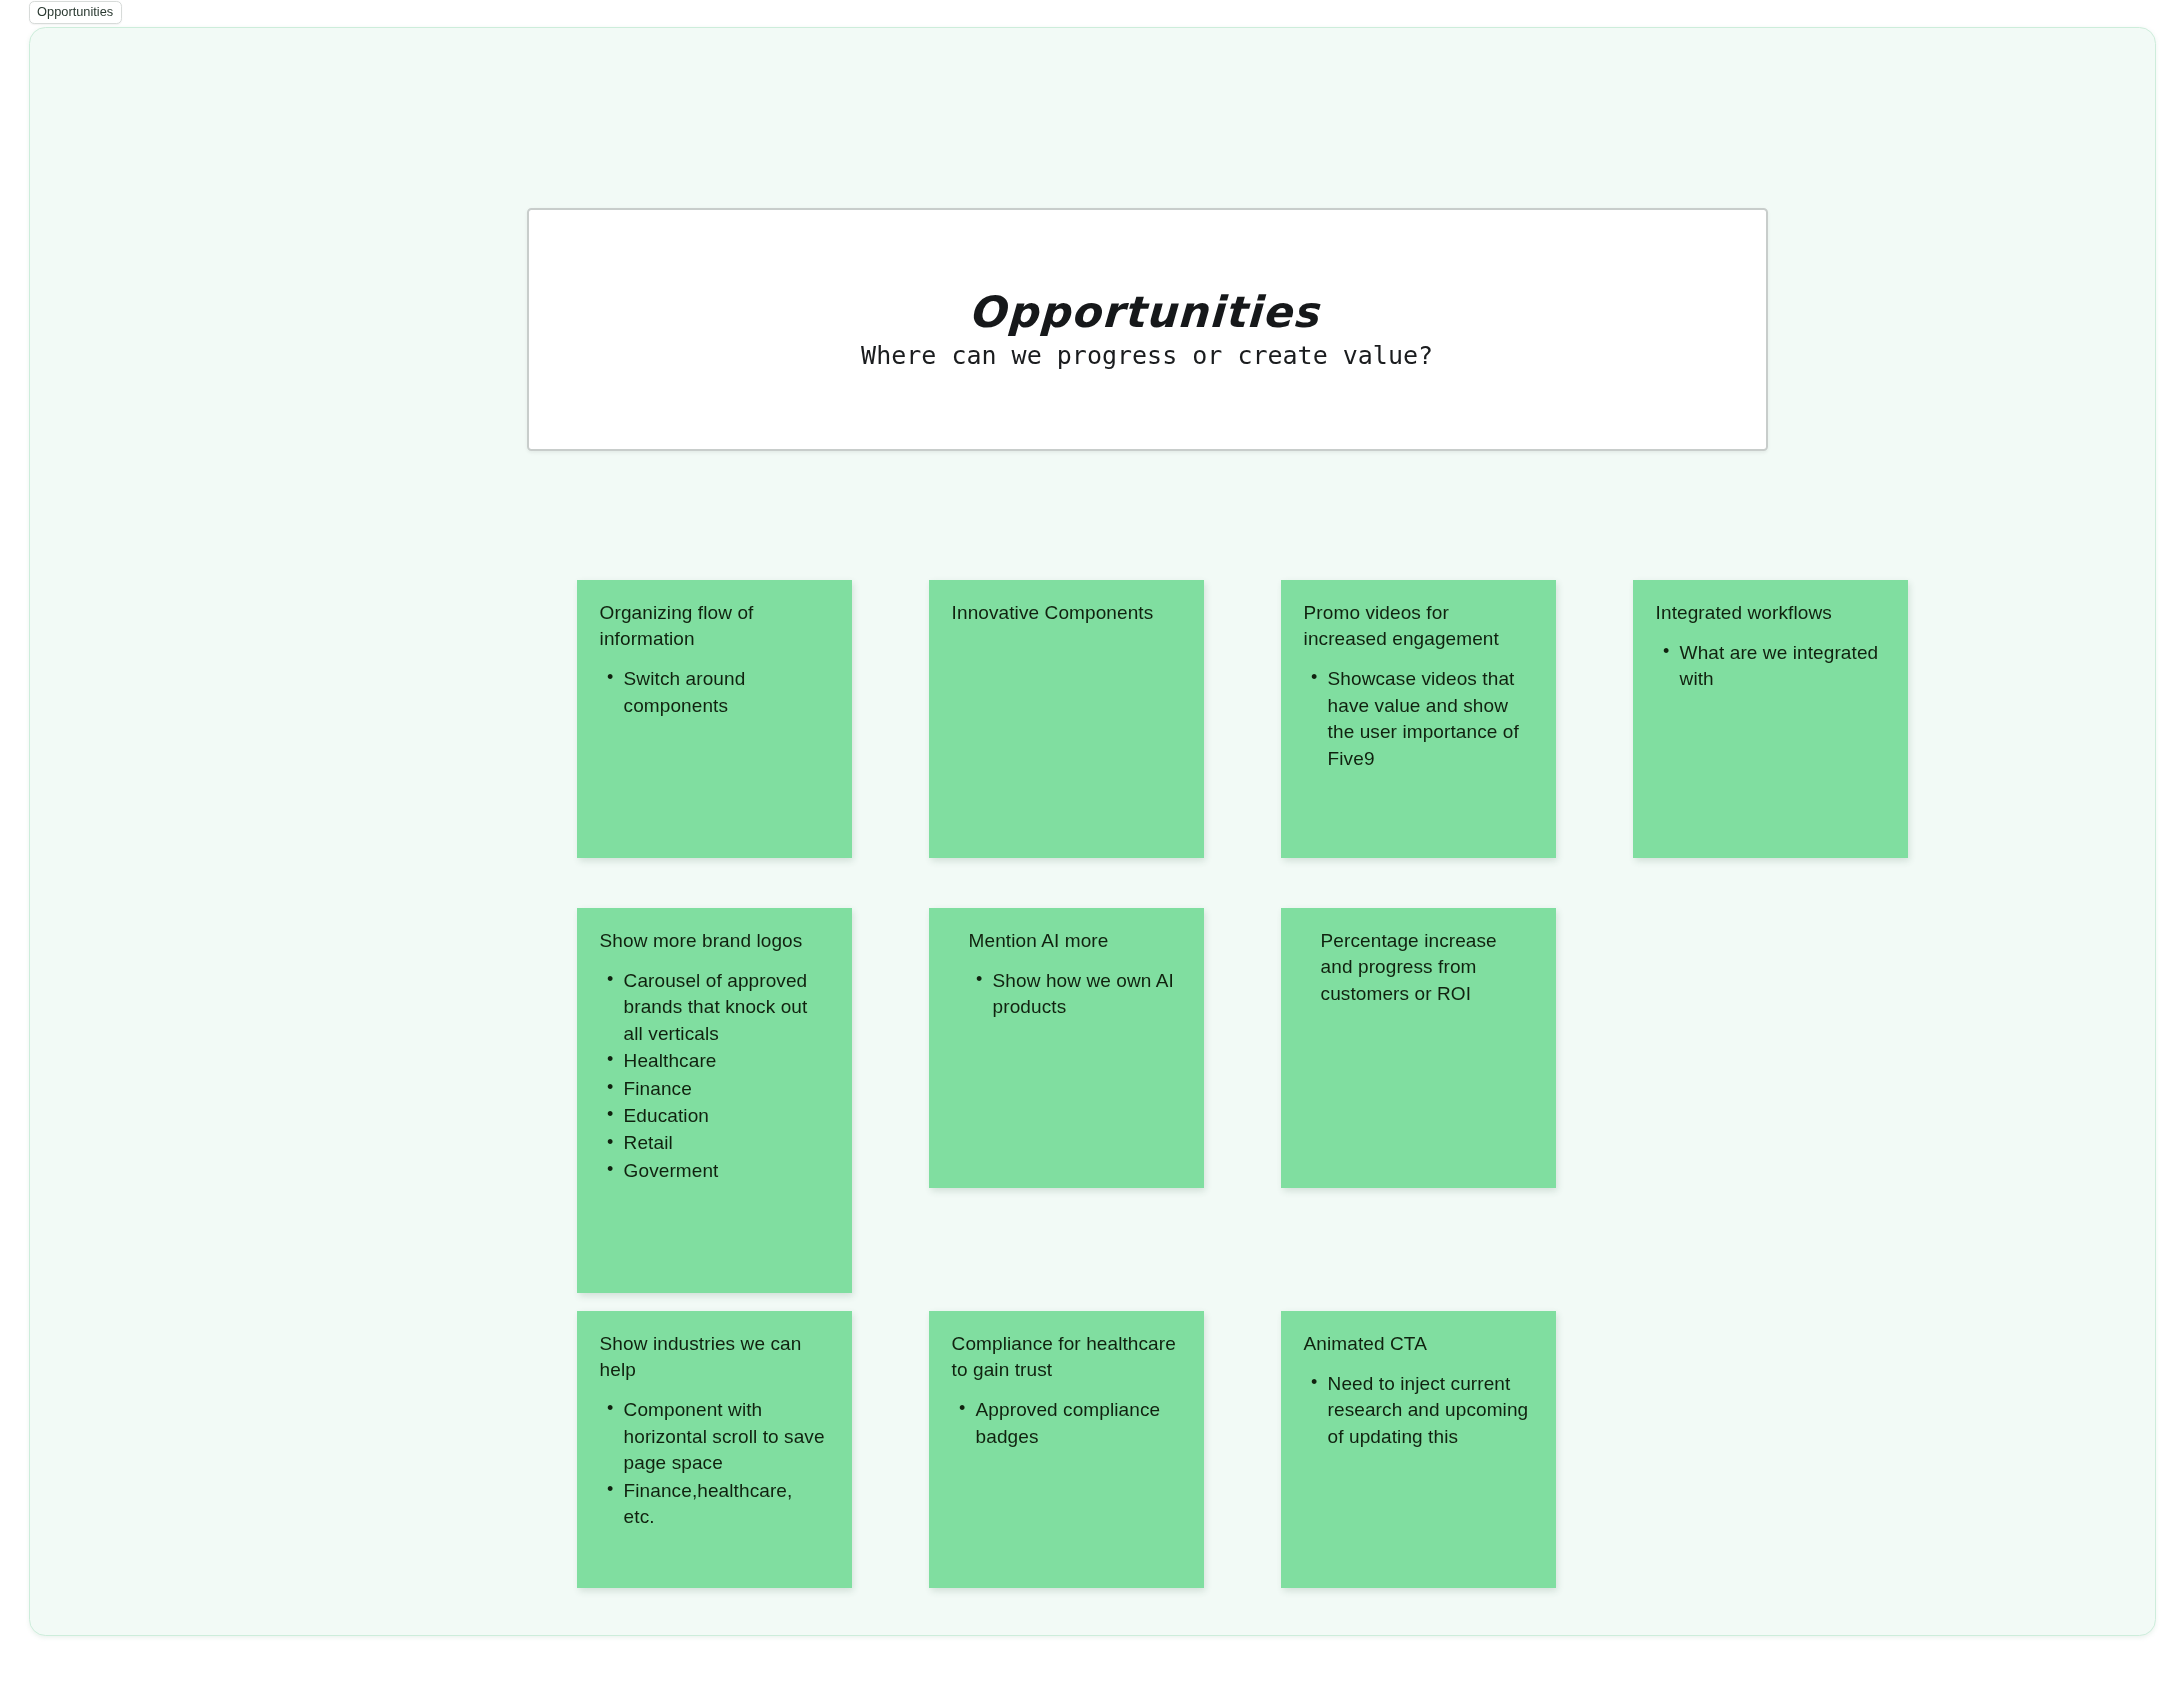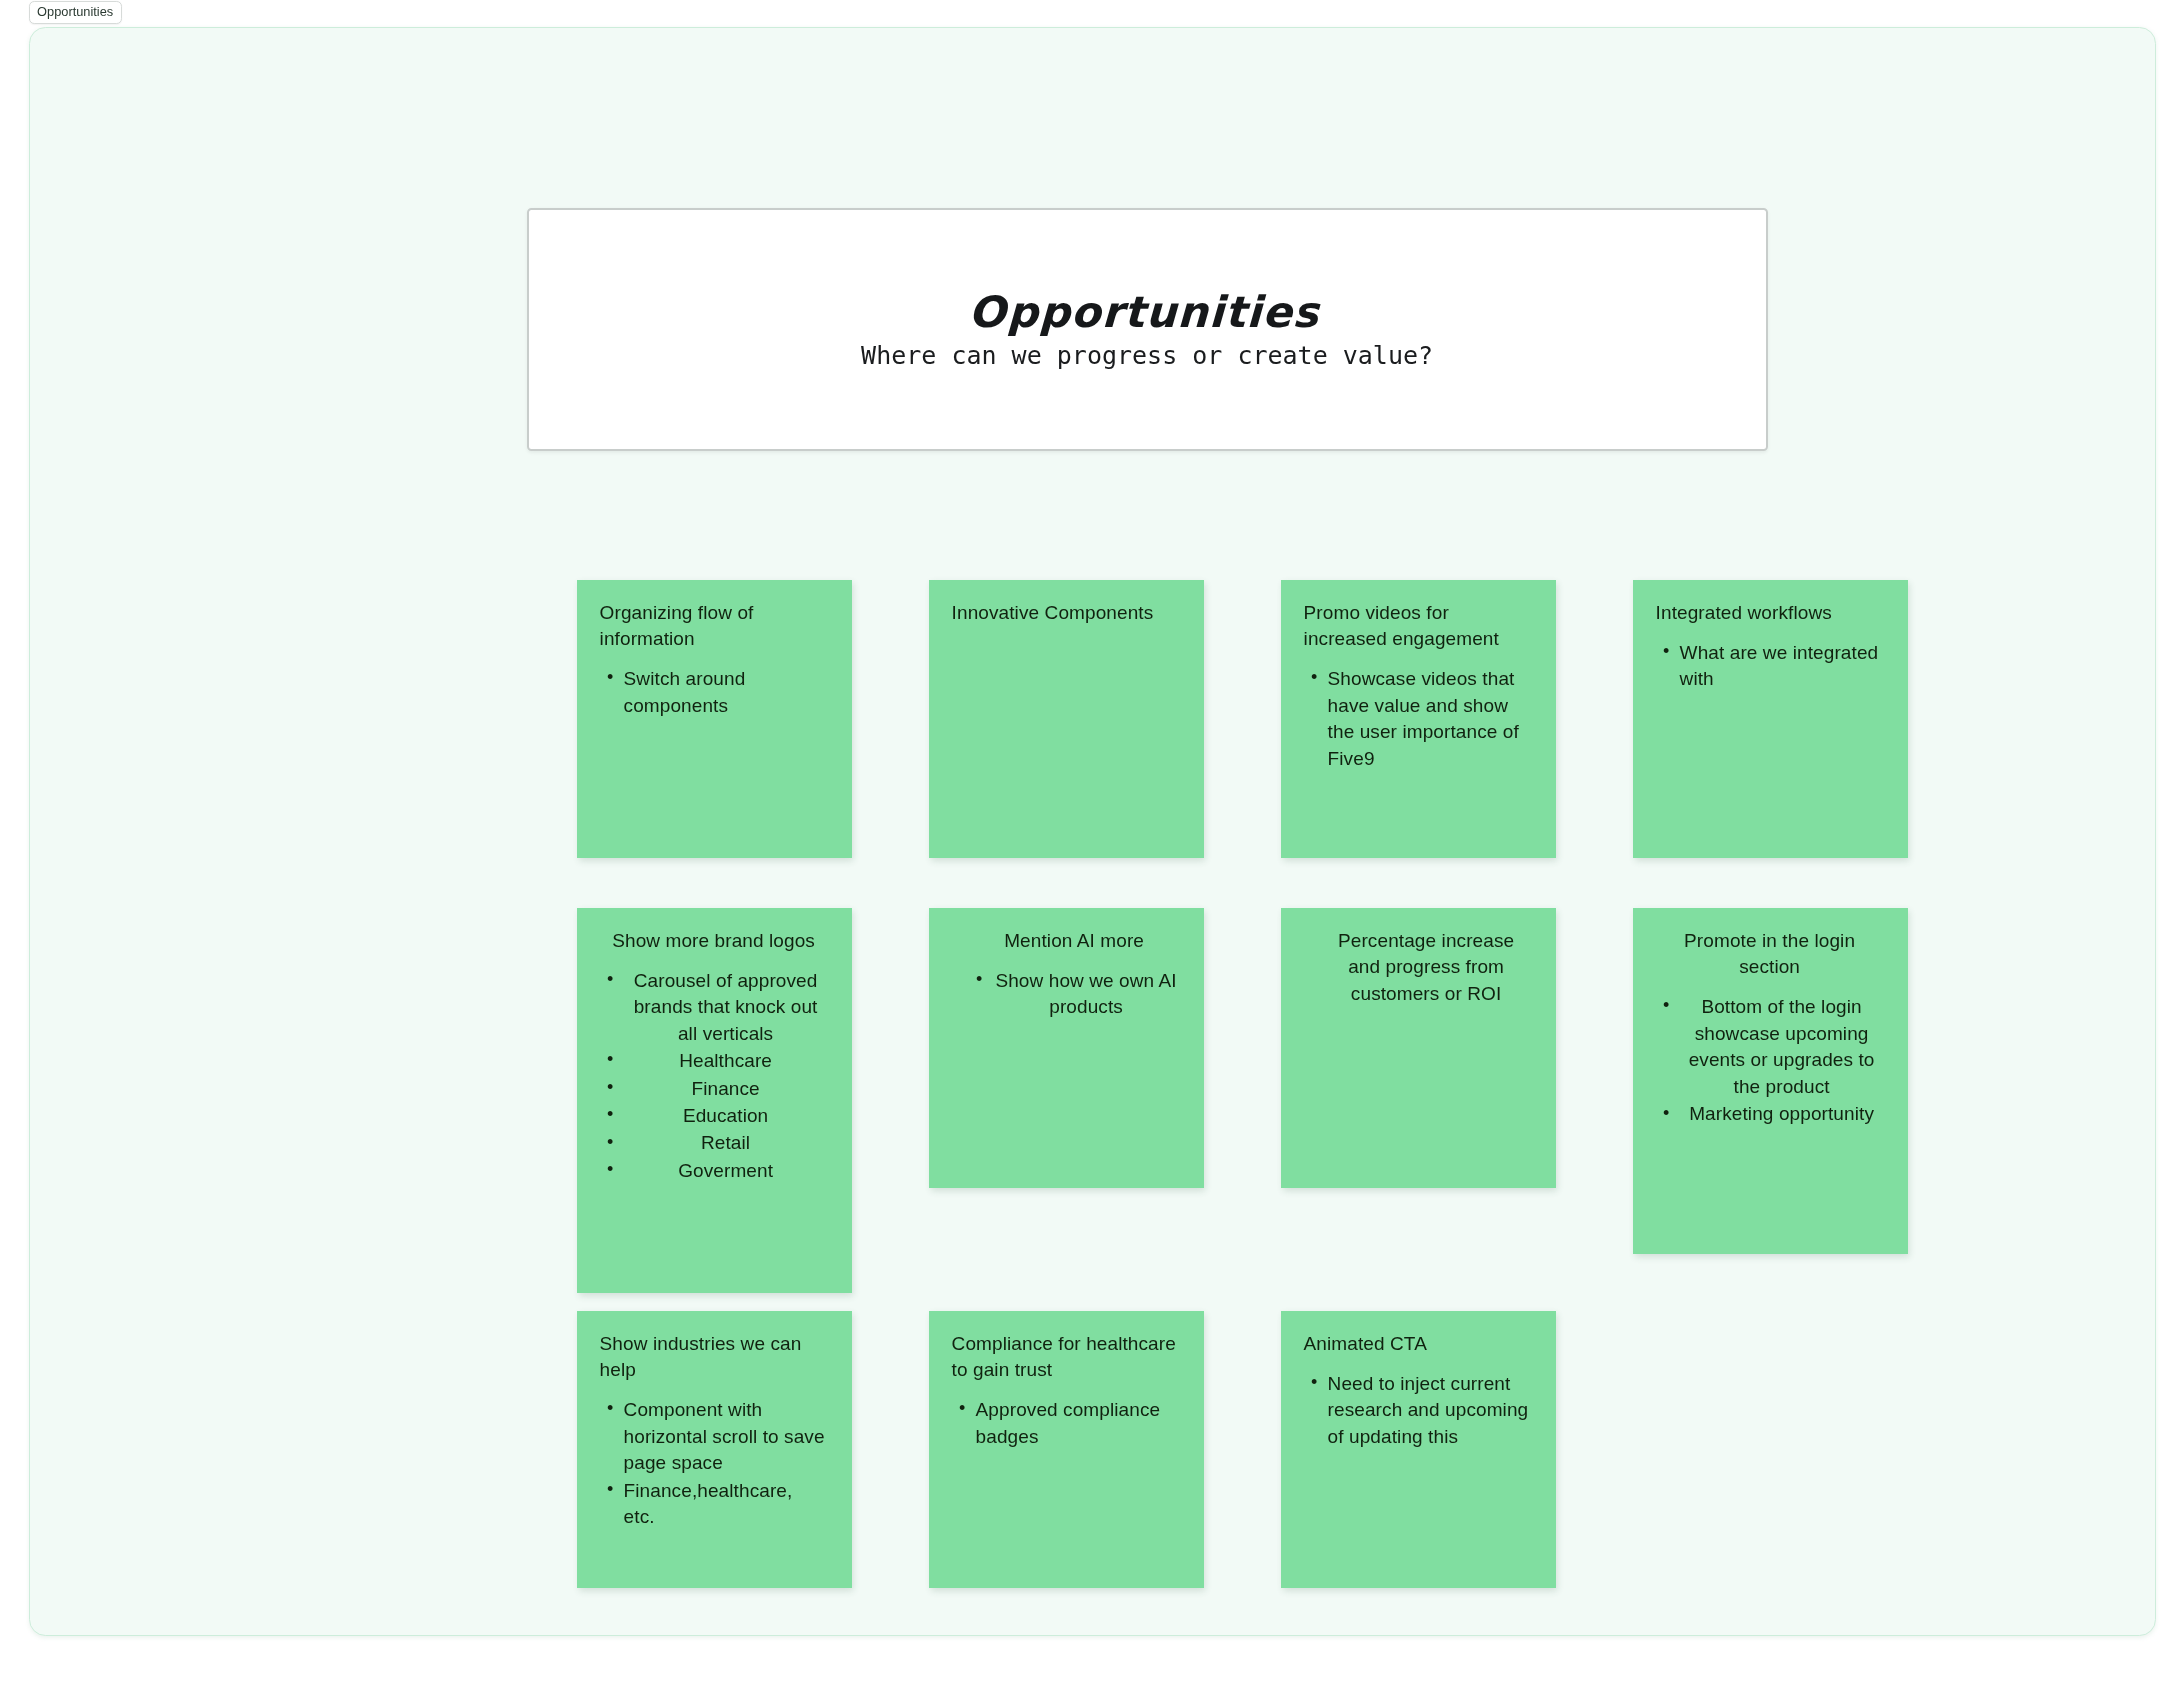--- a/index.html
+++ b/index.html
@@ -99,21 +99,21 @@
     left: 547px;
     top: 552px;
     width: 1361px;
   }
   .grid-row {
     display: flex;
     align-items: flex-start;
     gap: 77px;
   }
   .grid-row.row1 { margin-bottom: 50px; }
-  .grid-row.row2 { margin-bottom: 18px; text-align: center; }
+  .grid-row.row2 { margin-bottom: 18px; }
 
   .note {
     width: 275px;
     box-sizing: border-box;
     background: #80dea0;
     color: #10220f;
     padding: 19.5px 24px 19.5px 23px;
     box-shadow: 2.3px 3px 6.8px rgba(45,90,65,0.16);
     flex: 0 0 275px;
   }
@@ -215,27 +215,20 @@
         <ul class="note-list">
           <li>Show how we own AI products</li>
         </ul>
       </div>
 
       <div class="note h-mid">
         <div class="note-title">Percentage increase and progress from customers or ROI</div>
         <ul class="note-list"></ul>
       </div>
 
-      <div class="note h-tall">
-        <div class="note-title">Promote in the login section</div>
-        <ul class="note-list">
-          <li>Bottom of the login showcase upcoming events or upgrades to the product</li>
-          <li>Marketing opportunity</li>
-        </ul>
-      </div>
 
     </div>
 
     <div class="grid-row row3">
 
 
       <div class="note h-row3">
         <div class="note-title">Show industries we can help</div>
         <ul class="note-list">
           <li>Component with horizontal scroll to save page space</li>

